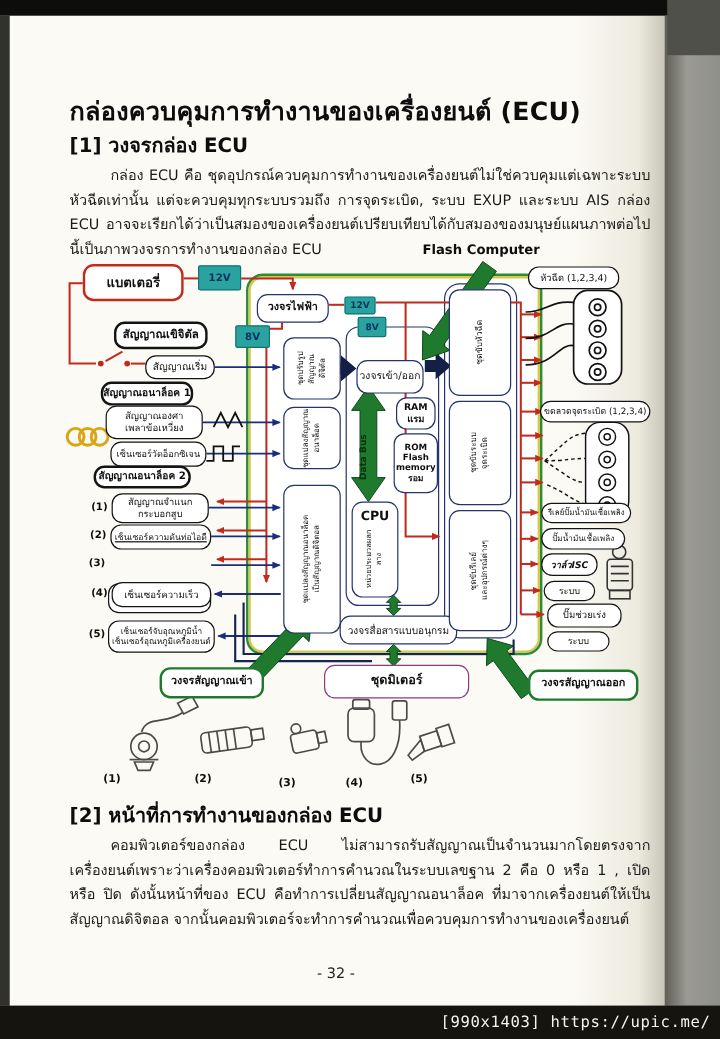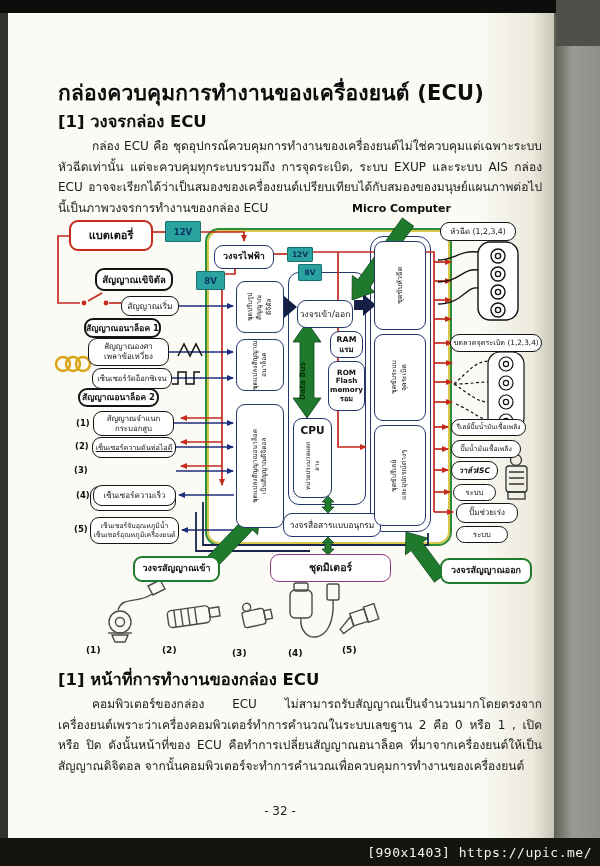--- a/index.html
+++ b/index.html
@@ -204,21 +204,21 @@
       <path d="M338,624 L352,615 L352,625 L340,629 Z"></path>
       <rect x="352" y="612" width="15" height="13"></rect>
       <rect x="367" y="610" width="11" height="16"></rect>
     </g>
   </svg>
 
   <div class="abs title" style="left:58px;top:76px;width:486px;">กล่องควบคุมการทำงานของเครื่องยนต์ (ECU)</div>
   <div class="abs h-sec" style="left:58px;top:108px;width:400px;">[1] วงจรกล่อง ECU</div>
   <div class="abs para" style="left:58px;top:136px;width:484px;">กล่อง ECU คือ ชุดอุปกรณ์ควบคุมการทำงานของเครื่องยนต์ไม่ใช่ควบคุมแต่เฉพาะระบบหัวฉีดเท่านั้น แต่จะควบคุมทุกระบบรวมถึง การจุดระเบิด, ระบบ EXUP และระบบ AIS  กล่อง ECU อาจจะเรียกได้ว่าเป็นสมองของเครื่องยนต์เปรียบเทียบได้กับสมองของมนุษย์แผนภาพต่อไปนี้เป็นภาพวงจรการทำงานของกล่อง ECU</div>
 
-  <div class="lbl" style="left:352px;top:202px;width:120px;font-size:11px;font-weight:bold;">Micro Computer</div>
+  <div class="lbl" style="left:352px;top:202px;width:120px;font-size:11px;font-weight:bold;">Flash Computer</div>
 
   <div class="badge" style="left:165px;top:221px;width:36px;height:21px;">12V</div>
   <div class="badge" style="left:287px;top:247px;width:26px;height:15px;font-size:7.5px;">12V</div>
   <div class="badge" style="left:196px;top:271px;width:29px;height:19px;">8V</div>
   <div class="badge" style="left:298px;top:264px;width:24px;height:17px;font-size:7.5px;">8V</div>
 
   <div class="bx bred" style="left:69px;top:220px;width:84px;height:31px;font-size:11px;font-weight:bold;">แบตเตอรี่</div>
   <div class="bx bblk" style="left:95px;top:268px;width:78px;height:23px;font-size:9.5px;">สัญญาณเขิจิตัล</div>
   <div class="bx" style="left:121px;top:296px;width:58px;height:20px;font-size:8.5px;border-color:#141414;border-width:1.3px;">สัญญาณเริ่ม</div>
   <div class="bx bblk" style="left:84px;top:318px;width:77px;height:20px;font-size:8.5px;">สัญญาณอนาล็อค 1</div>
@@ -284,21 +284,21 @@
   <div class="bx bgrn" style="left:133px;top:556px;width:87px;height:26px;font-size:9px;">วงจรสัญญาณเข้า</div>
   <div class="bx bgrn" style="left:440px;top:558px;width:92px;height:26px;font-size:9px;">วงจรสัญญาณออก</div>
   <div class="bx bpur" style="left:270px;top:554px;width:121px;height:28px;font-size:10.5px;font-weight:bold;">ชุดมิเตอร์</div>
 
   <div class="lbl" style="left:86px;top:645px;font-size:9px;font-weight:bold;">(1)</div>
   <div class="lbl" style="left:162px;top:645px;font-size:9px;font-weight:bold;">(2)</div>
   <div class="lbl" style="left:232px;top:648px;font-size:9px;font-weight:bold;">(3)</div>
   <div class="lbl" style="left:288px;top:648px;font-size:9px;font-weight:bold;">(4)</div>
   <div class="lbl" style="left:342px;top:645px;font-size:9px;font-weight:bold;">(5)</div>
 
-  <div class="abs h-sec" style="left:58px;top:666px;width:420px;">[1] หน้าที่การทำงานของกล่อง ECU</div>
+  <div class="abs h-sec" style="left:58px;top:666px;width:420px;">[2] หน้าที่การทำงานของกล่อง ECU</div>
   <div class="abs para" style="left:58px;top:694px;width:484px;">คอมพิวเตอร์ของกล่อง ECU ไม่สามารถรับสัญญาณเป็นจำนวนมากโดยตรงจากเครื่องยนต์เพราะว่าเครื่องคอมพิวเตอร์ทำการคำนวณในระบบเลขฐาน 2 คือ 0 หรือ 1 , เปิด หรือ ปิด ดังนั้นหน้าที่ของ ECU คือทำการเปลี่ยนสัญญาณอนาล็อค ที่มาจากเครื่องยนต์ให้เป็นสัญญาณดิจิตอล จากนั้นคอมพิวเตอร์จะทำการคำนวณเพื่อควบคุมการทำงานของเครื่องยนต์</div>
   <div class="abs pagenum" style="left:0;top:804px;width:560px;text-align:center;">- 32 -</div>
 
   <div class="band-top"></div>
   <div class="edge-left"></div>
   <div class="edge-right"></div>
   <div class="corner-tr"></div>
   <div class="band-bottom">
     <span class="watermark">[990x1403] https://upic.me/</span>
   </div>

